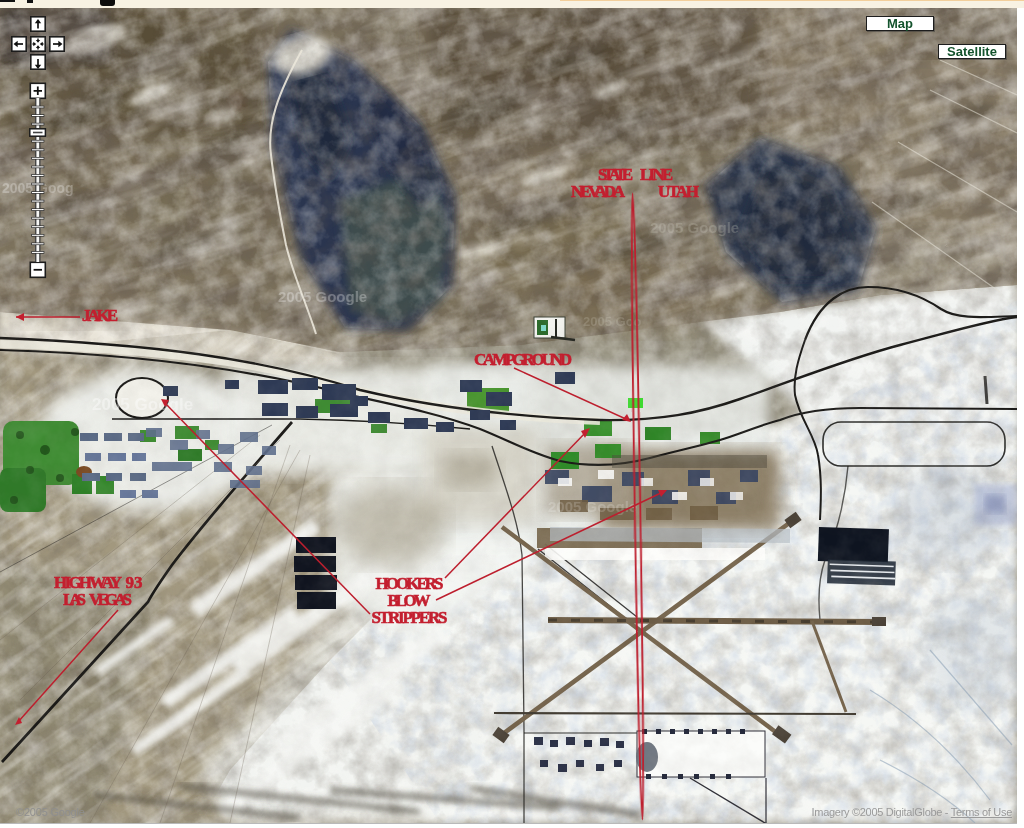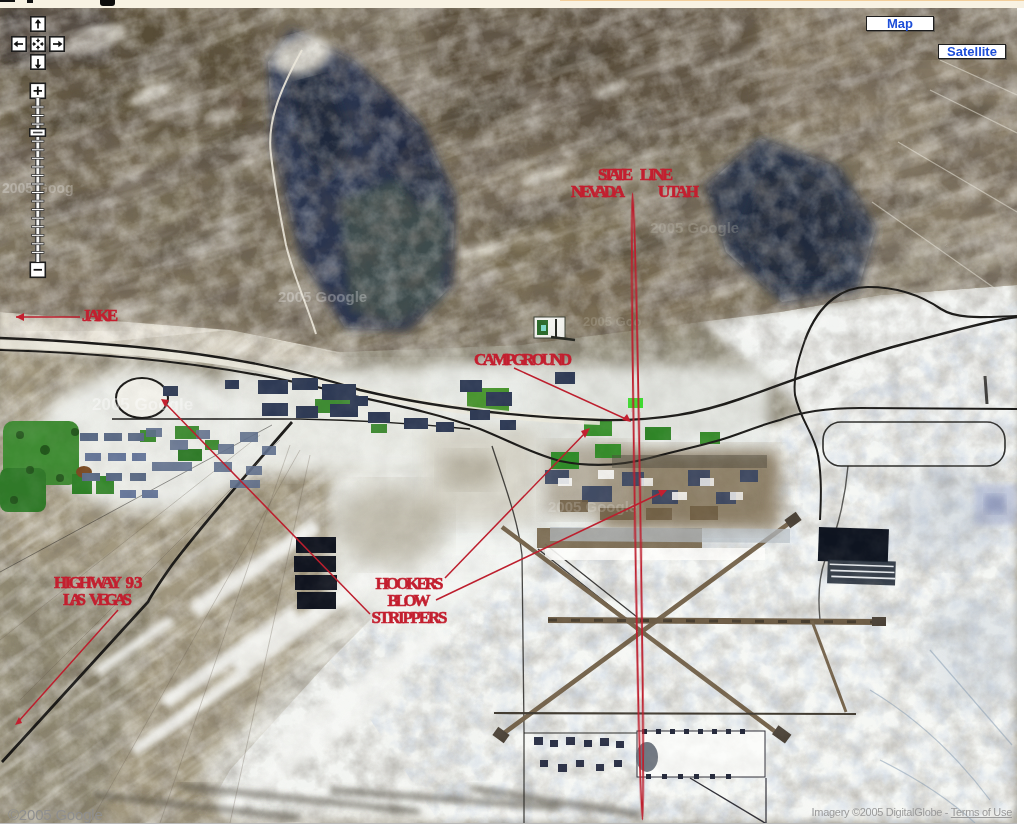--- a/index.html
+++ b/index.html
@@ -2,26 +2,26 @@
 <html><head>
 <meta charset="utf-8">
 <style>
   html,body{margin:0;padding:0;background:#fff;}
   #page{position:relative;width:1024px;height:828px;overflow:hidden;background:#fff;
         font-family:"Liberation Sans",sans-serif;}
   #topbar{position:absolute;left:0;top:0;width:1024px;height:8px;background:#f8f2e3;}
   #topbar .b1{position:absolute;left:0;top:0;width:15px;height:2px;background:#111;}
   #topbar .b2{position:absolute;left:27px;top:0;width:6px;height:3px;background:#111;}
   #topbar .o1{position:absolute;left:560px;top:0;width:464px;height:1px;background:#f3cf9b;}
-  .btn{position:absolute;background:#fff;border:1px solid #1d1d1d;color:#1d4ed8;
+  .btn{position:absolute;background:#fff;border:1px solid #1d1d1d;color:#14532d;
        font-weight:bold;font-size:13px;line-height:14px;text-align:center;
        box-shadow:1px 1px 0 rgba(60,60,60,.5);}
   #attr{position:absolute;left:770px;top:806px;width:242px;font-size:11px;color:#9a9a9a;
         text-align:right;letter-spacing:-0.3px;white-space:nowrap;}
-  #gfoot{position:absolute;left:8px;top:806px;font-size:15px;color:#8f8f8f;letter-spacing:-0.2px;text-align:right;}
+  #gfoot{position:absolute;left:16px;top:806px;font-size:11px;color:#8f8f8f;letter-spacing:-0.2px;text-align:right;}
   #mapline{position:absolute;left:0;top:823px;width:1017px;height:1px;background:#b9b9b9;}
 </style>
 </head>
 <body>
 <div id="page">
   <svg id="map" width="1017" height="815" viewBox="0 8 1017 815" style="position:absolute;left:0;top:8px;" xmlns="http://www.w3.org/2000/svg">
     <defs>
       <clipPath id="cpMap">
           <rect x="0" y="8" width="1017" height="815"></rect>
         </clipPath>

